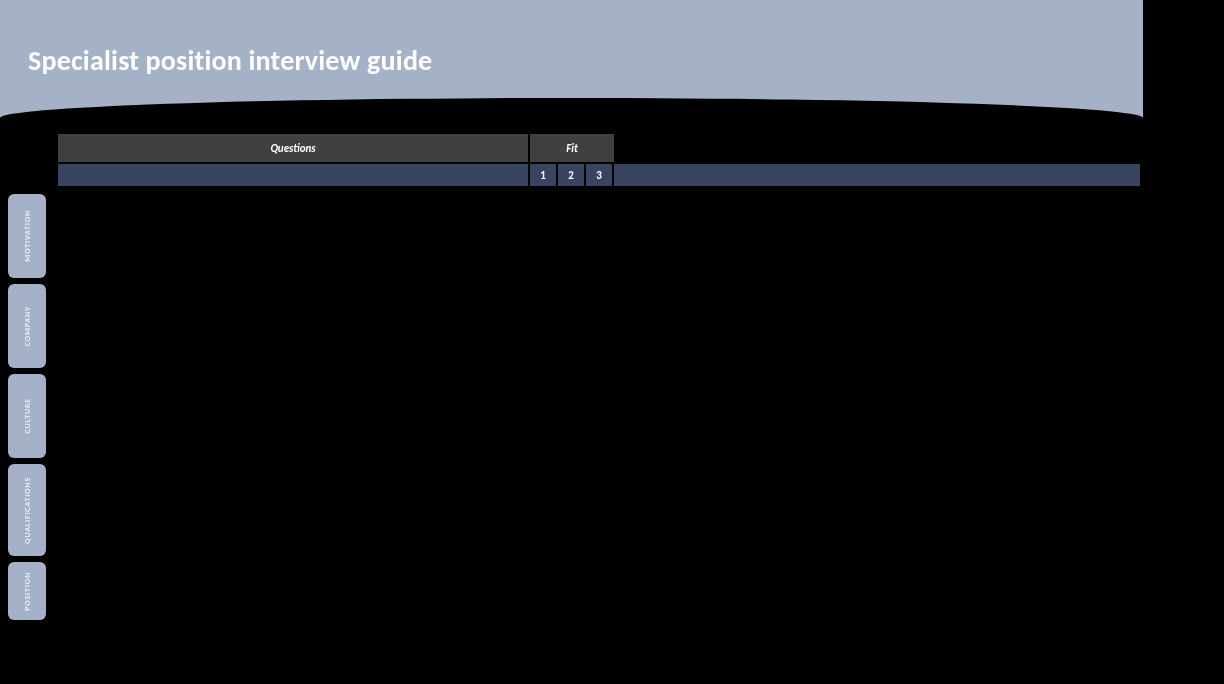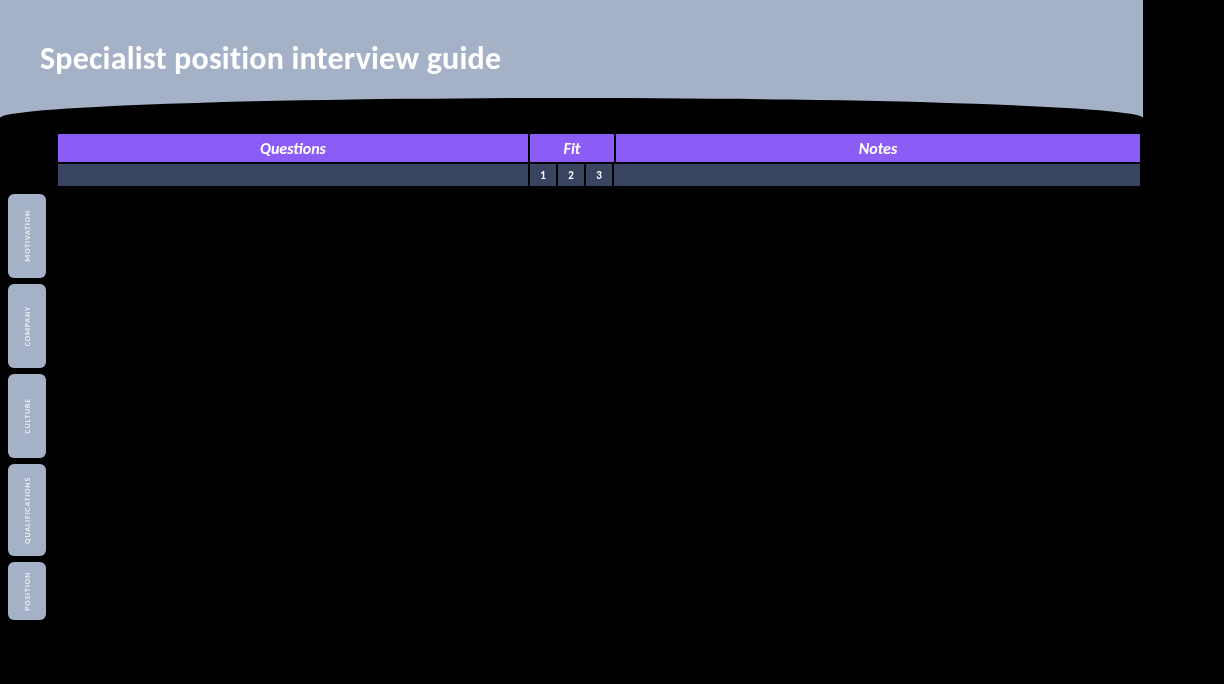--- a/index.html
+++ b/index.html
@@ -11,24 +11,24 @@
       overflow: hidden;
     }
     .banner {
       position: relative;
       width: 1143px;
       height: 120px;
       background: #a5b1c7;
     }
     .banner-title {
       position: absolute;
-      left: 40px;
+      left: 28px;
       bottom: 42px;
       color: #fff;
-      font-size: 32px;
+      font-size: 28px;
       font-weight: 700;
       letter-spacing: 0.2px;
     }
     .banner-curve {
       position: absolute;
       left: 0; right: 0; bottom: 0;
       height: 22px;
       background: #000;
       border-top-left-radius: 55% 22px;
       border-top-right-radius: 55% 22px;
@@ -72,25 +72,25 @@
       left: 58px;
       right: 84px;
       top: 14px;
     }
     .thead-row {
       display: flex;
       gap: 2px;
       height: 28px;
     }
     .th {
-      background: #8b5cf6;
+      background: #404040;
       color: #fff;
       font-weight: 700;
       font-style: italic;
-      font-size: 16px;
+      font-size: 11px;
       display: flex;
       align-items: center;
       justify-content: center;
     }
     .th-questions { flex: 0 0 470px; }
     .th-fit       { flex: 0 0 84px; text-align: center; }
     .th-notes     { flex: 1 1 auto; }
     .subhead-row {
       display: flex;
       gap: 2px;
@@ -137,21 +137,20 @@
     </div>
     <div class="vtab short">
       <span>POSITION</span>
     </div>
   </div>
 
   <div class="table-area">
     <div class="thead-row">
       <div class="th th-questions">Questions</div>
       <div class="th th-fit">Fit</div>
-      <div class="th th-notes">Notes</div>
     </div>
     <div class="subhead-row">
       <div class="sub sub-questions"></div>
       <div class="sub sub-fit1">1</div>
       <div class="sub sub-fit2">2</div>
       <div class="sub sub-fit3">3</div>
       <div class="sub sub-notes"></div>
     </div>
   </div>
 

